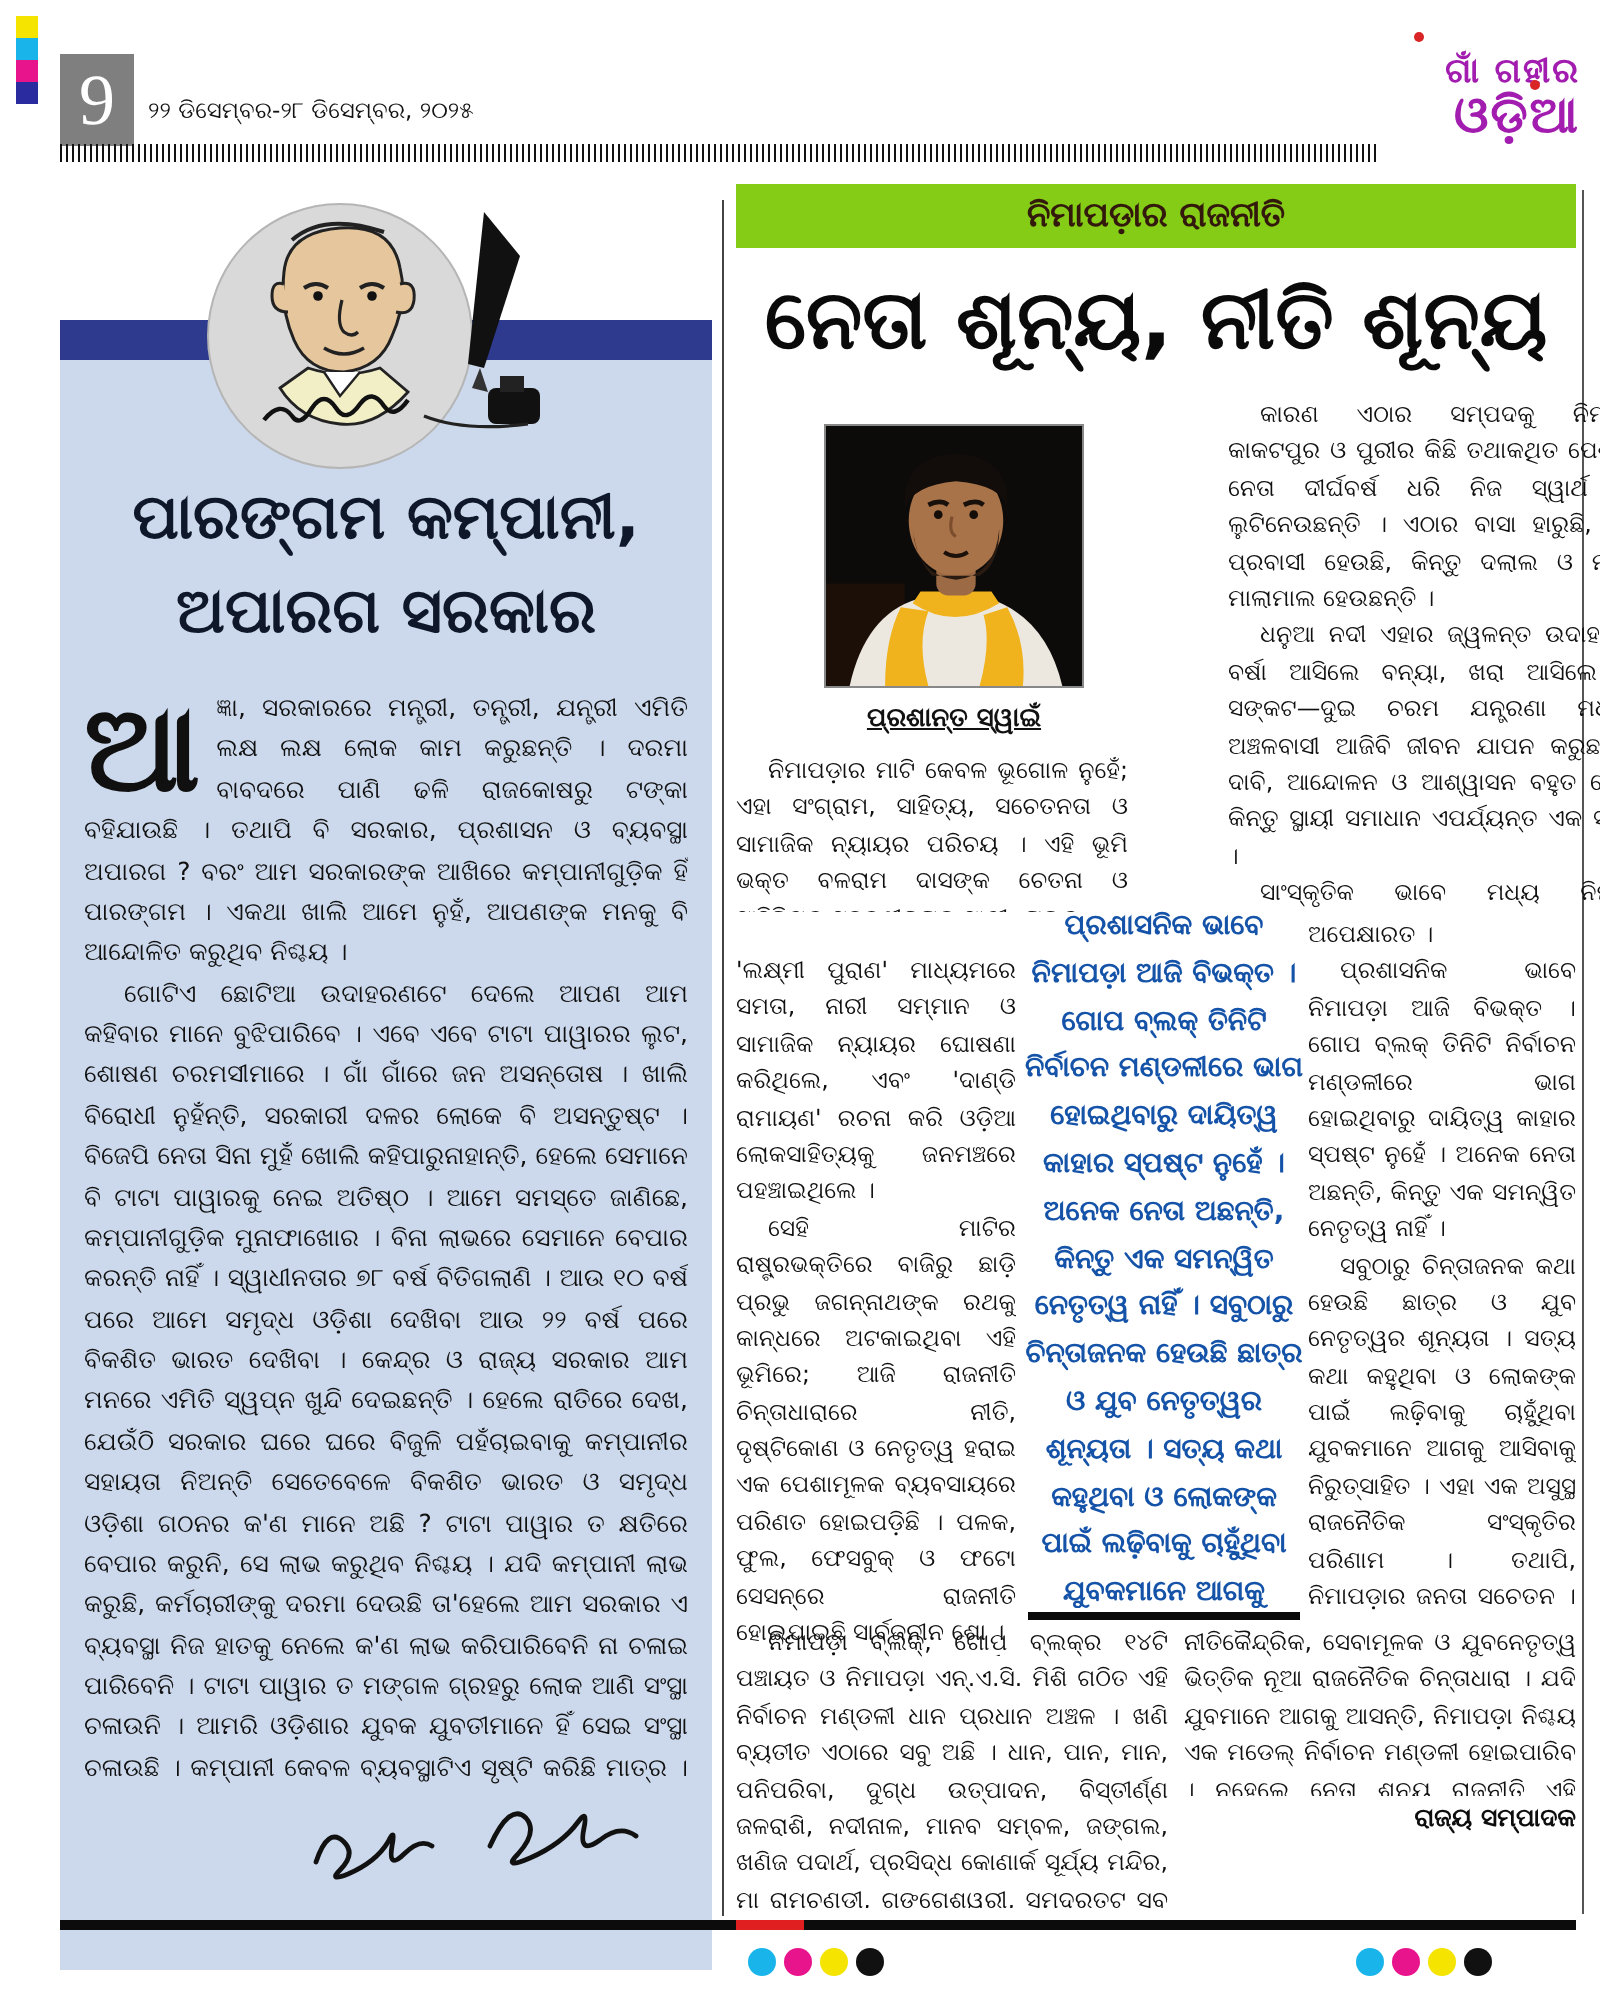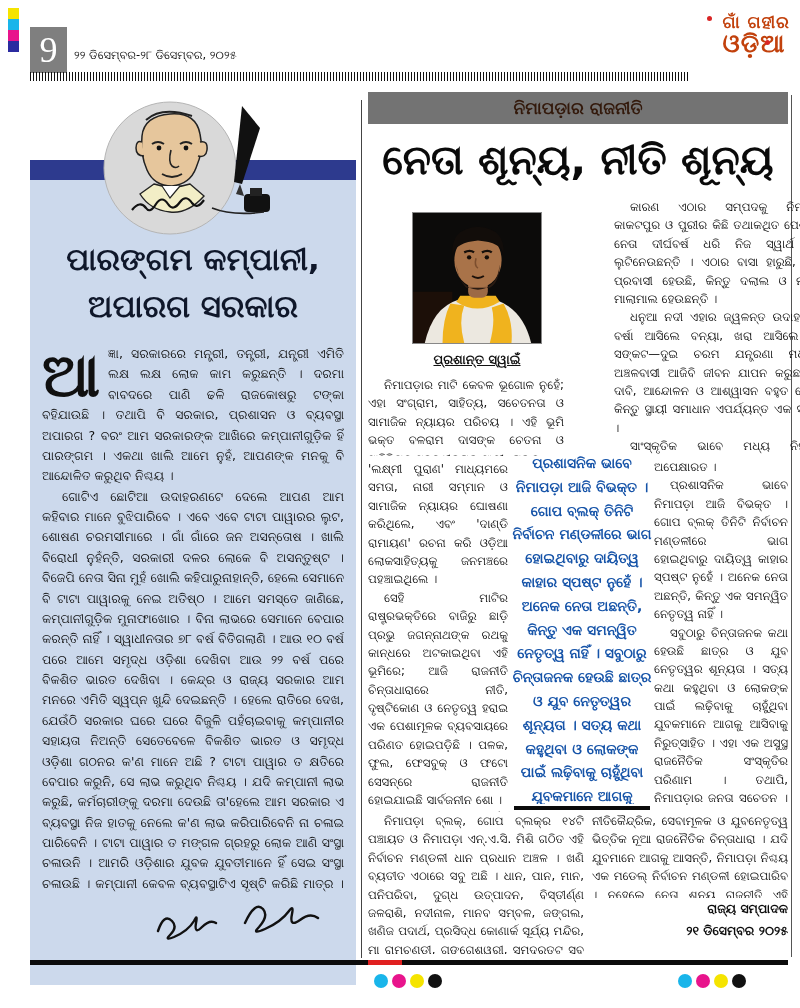--- a/index.html
+++ b/index.html
@@ -8,21 +8,21 @@
 
   
   .reg-strip { position:absolute; left:8px; top:8px; width:11px; }
   .reg-strip div { width:11px; height:11px; }
   .pageno { position:absolute; left:30px; top:27px; width:37px; height:46px; background:#7f7f7f;
             color:#fff; font-family:"Liberation Serif","DejaVu Serif",serif; font-size:36px;
             display:flex; align-items:center; justify-content:center; font-weight:400; }
   .dateline { position:absolute; left:74px; top:48px; font-size:11.5px; font-weight:normal; color:#111; }
   .ticks { position:absolute; left:30px; top:72px; width:660px; height:9px;
            background:repeating-linear-gradient(90deg,#111 0 1px,transparent 1px 3px); }
-  .masthead { position:absolute; right:10px; top:14px; color:#c2410c; line-height:1.02; }
+  .masthead { position:absolute; right:10px; top:28px; text-align:right; color:#a21caf; line-height:1.02; }
   .masthead .m1 { font-size:17px; font-weight:bold; letter-spacing:1px; }
   .masthead .m2 { font-size:25px; font-weight:bold; letter-spacing:1px; }
   .m-dot { position:absolute; width:5px; height:5px; border-radius:50%; background:#d92525; }
 
   
   .band { position:absolute; left:30px; top:160px; width:326px; height:20px; background:#2d3a8e; }
   .panel { position:absolute; left:30px; top:180px; width:326px; height:805px; background:#ccd9ec; }
   .illus { position:absolute; left:92px; top:98px; width:200px; height:140px; }
   .ltitle { position:absolute; left:32px; top:236px; width:322px; text-align:center;
             font-weight:bold; color:#0f172a; font-size:31px; line-height:1.5; }
@@ -30,21 +30,21 @@
            font-size:12.5px; line-height:1.63; text-align:justify; color:#101010; }
   .lbody p.ind { text-indent:20px; }
   .dropcap { float:left; font-size:60px; line-height:0.9; font-weight:bold; padding:4px 8px 0 0; }
   .lsign { position:absolute; left:150px; top:893px; }
 
   
   .vdiv { position:absolute; left:361px; top:100px; width:1px; height:858px; background:#444; }
   .vtrim { position:absolute; left:791px; top:95px; width:1px; height:862px; background:#555; }
 
   
-  .kicker { position:absolute; left:368px; top:92px; width:420px; height:32px; background:#737373;
+  .kicker { position:absolute; left:368px; top:92px; width:420px; height:32px; background:#84cc16;
             display:flex; align-items:center; justify-content:center;
             font-size:17px; font-weight:bold; color:#33190b; }
   .headline { position:absolute; left:368px; top:128px; width:420px; text-align:center;
               font-size:41px; font-weight:bold; color:#0a0a0a; line-height:1.6; }
   .photo { position:absolute; left:412px; top:212px; width:130px; height:132px; border:1px solid #888; }
   .pcaption { position:absolute; left:402px; top:352px; width:150px; text-align:center;
               font-size:13px; font-weight:bold; text-decoration:underline; color:#111; }
   .rcol { position:absolute; overflow:hidden; font-size:11.8px; line-height:1.56;
           text-align:justify; color:#101010; }
   .rcol p.ind { text-indent:16px; }
@@ -157,21 +157,21 @@
   <div class="rcol" style="left:572px; top:198px; width:216px; height:258px;margin-left:42px;">
     <p class="ind">କାରଣ ଏଠାର ସମ୍ପଦକୁ ନିମାପଡ଼ା, କାକଟପୁର ଓ ପୁରୀର କିଛି ତଥାକଥିତ ପେଶାଦାର ନେତା ଦୀର୍ଘବର୍ଷ ଧରି ନିଜ ସ୍ୱାର୍ଥ ପାଇଁ ଲୁଟିନେଉଛନ୍ତି । ଏଠାର ବାସା ହାରୁଛି, ଯୁବକ ପ୍ରବାସୀ ହେଉଛି, କିନ୍ତୁ ଦଲାଲ ଓ ମଧ୍ୟସ୍ଥ ମାଲାମାଲ ହେଉଛନ୍ତି ।</p>
     <p class="ind">ଧନୁଆ ନଦୀ ଏହାର ଜ୍ୱଳନ୍ତ ଉଦାହରଣ । ବର୍ଷା ଆସିଲେ ବନ୍ୟା, ଖରା ଆସିଲେ ପାଣି ସଙ୍କଟ—ଦୁଇ ଚରମ ଯନ୍ତ୍ରଣା ମଧ୍ୟରେ ଅଞ୍ଚଳବାସୀ ଆଜିବି ଜୀବନ ଯାପନ କରୁଛନ୍ତି । ଦାବି, ଆନ୍ଦୋଳନ ଓ ଆଶ୍ୱାସନ ବହୁତ ହେଲା—କିନ୍ତୁ ସ୍ଥାୟୀ ସମାଧାନ ଏପର୍ଯ୍ୟନ୍ତ ଏକ ସ୍ୱପ୍ନ ।</p>
     <p class="ind">ସାଂସ୍କୃତିକ ଭାବେ ମଧ୍ୟ ନିମାପଡ଼ା ଅବହେଳିତ । ଭକ୍ତ ବଳରାମ ଦାସଙ୍କ ଭଳି ଯୁଗପୁରୁଷ ଆଜିବି ପାଠ୍ୟପୁସ୍ତକ, ରାଜ୍ୟସ୍ତରୀୟ ପ୍ରଚାର ଓ ସାଂସ୍କୃତିକ ନୀତିରେ ଯଥୋଚିତ ସ୍ଥାନ ପାଇନାହାନ୍ତି । 'ଛେନା ଝିଲି' ଭଳି ପାରମ୍ପରିକ ମିଠା ଆଜିବି ଜାତୀୟ ସ୍ୱୀକୃତି ପାଇଁ</p>
   </div>
 
   <div class="rcol" style="left:368px; top:376px; width:196px; height:80px;">
     <p class="ind">ନିମାପଡ଼ାର ମାଟି କେବଳ ଭୂଗୋଳ ନୁହେଁ; ଏହା ସଂଗ୍ରାମ, ସାହିତ୍ୟ, ସଚେତନତା ଓ ସାମାଜିକ ନ୍ୟାୟର ପରିଚୟ । ଏହି ଭୂମି ଭକ୍ତ ବଳରାମ ଦାସଙ୍କ ଚେତନା ଓ ସାହିତ୍ୟିକ ସୃଜନଶୀଳତାର ସାକ୍ଷୀ; ତାଙ୍କ</p>
   </div>
 
-  <div class="rcol" style="left:368px; top:460px; width:140px; height:352px;">
+  <div class="rcol" style="left:368px; top:476px; width:140px; height:352px;">
     <p>'ଲକ୍ଷ୍ମୀ ପୁରାଣ' ମାଧ୍ୟମରେ ସମତା, ନାରୀ ସମ୍ମାନ ଓ ସାମାଜିକ ନ୍ୟାୟର ଘୋଷଣା କରିଥିଲେ, ଏବଂ 'ଦାଣ୍ଡି ରାମାୟଣ' ରଚନା କରି ଓଡ଼ିଆ ଲୋକସାହିତ୍ୟକୁ ଜନମଞ୍ଚରେ ପହଞ୍ଚାଇଥିଲେ ।</p>
     <p class="ind">ସେହି ମାଟିର ରାଷ୍ଟ୍ରଭକ୍ତିରେ ବାଜିରୁ ଛାଡ଼ି ପ୍ରଭୁ ଜଗନ୍ନାଥଙ୍କ ରଥକୁ କାନ୍ଧରେ ଅଟକାଇଥିବା ଏହି ଭୂମିରେ; ଆଜି ରାଜନୀତି ଚିନ୍ତାଧାରାରେ ନୀତି, ଦୃଷ୍ଟିକୋଣ ଓ ନେତୃତ୍ୱ ହରାଇ ଏକ ପେଶାମୂଳକ ବ୍ୟବସାୟରେ ପରିଣତ ହୋଇପଡ଼ିଛି । ପଳକ, ଫୁଲ, ଫେସବୁକ୍ ଓ ଫଟୋ ସେସନ୍‌ରେ ରାଜନୀତି ହୋଇଯାଇଛି ସାର୍ବଜନୀନ ଶୋ ।</p>
     <p class="ind">ବିଗତ ପ୍ରାୟ ୧୬ ବର୍ଷର ରାଜନୈତିକ ଟ୍ରାକ୍ ରେକର୍ଡ ଦେଖିଲେ ଏକ କଠୋର ପ୍ରଶ୍ନ ସାମ୍ନାକୁ ଆସେ; ଯୋଜନା ସଂଖ୍ୟା ଅପାର, କିନ୍ତୁ ସମାଧାନ ପାଇଁ ଇଚ୍ଛାଶକ୍ତି ଦୁର୍ବଳ ।</p>
   </div>
 
   <div class="pullq">ପ୍ରଶାସନିକ ଭାବେ ନିମାପଡ଼ା ଆଜି ବିଭକ୍ତ । ଗୋପ ବ୍ଲକ୍ ତିନିଟି ନିର୍ବାଚନ ମଣ୍ଡଳୀରେ ଭାଗ ହୋଇଥିବାରୁ ଦାୟିତ୍ୱ କାହାର ସ୍ପଷ୍ଟ ନୁହେଁ । ଅନେକ ନେତା ଅଛନ୍ତି, କିନ୍ତୁ ଏକ ସମନ୍ୱିତ ନେତୃତ୍ୱ ନାହିଁ । ସବୁଠାରୁ ଚିନ୍ତାଜନକ ହେଉଛି ଛାତ୍ର ଓ ଯୁବ ନେତୃତ୍ୱର ଶୂନ୍ୟତା । ସତ୍ୟ କଥା କହୁଥିବା ଓ ଲୋକଙ୍କ ପାଇଁ ଲଢ଼ିବାକୁ ଚାହୁଁଥିବା ଯୁବକମାନେ ଆଗକୁ ଆସିବାରୁ ନିରୁତ୍ସାହିତ । ଏହା ଏକ ଅସୁସ୍ଥ ରାଜନୈତିକ ସଂସ୍କୃତିର ପରିଣାମ ।</div>
   <div class="pqrule"></div>
 
   <div class="rcol" style="left:654px; top:458px; width:134px; height:350px;">
     <p>ଅପେକ୍ଷାରତ ।</p>
@@ -183,21 +183,20 @@
   <div class="rcol" style="left:368px; top:812px; width:216px; height:142px;">
     <p class="ind">ନିମାପଡ଼ା ବ୍ଲକ୍, ଗୋପ ବ୍ଲକ୍‌ର ୧୪ଟି ପଞ୍ଚାୟତ ଓ ନିମାପଡ଼ା ଏନ୍.ଏ.ସି. ମିଶି ଗଠିତ ଏହି ନିର୍ବାଚନ ମଣ୍ଡଳୀ ଧାନ ପ୍ରଧାନ ଅଞ୍ଚଳ । ଖଣି ବ୍ୟତୀତ ଏଠାରେ ସବୁ ଅଛି । ଧାନ, ପାନ, ମାନ, ପନିପରିବା, ଦୁଗ୍ଧ ଉତ୍ପାଦନ, ବିସ୍ତୀର୍ଣ୍ଣ ଜଳରାଶି, ନଦୀନାଳ, ମାନବ ସମ୍ବଳ, ଜଙ୍ଗଲ, ଖଣିଜ ପଦାର୍ଥ, ପ୍ରସିଦ୍ଧ କୋଣାର୍କ ସୂର୍ଯ୍ୟ ମନ୍ଦିର, ମା ରାମଚଣ୍ଡୀ, ଗଙ୍ଗେଶ୍ୱରୀ, ସମୁଦ୍ରତଟ ସବୁ ଥିବା ସତ୍ତ୍ୱେ ନିମାପଡ଼ା ବିକାଶଠୁ ଆଜି ବି ଦୂରରେ କାହିଁକି?</p>
   </div>
 
   <div class="rcol" style="left:592px; top:812px; width:196px; height:86px;">
     <p>ନୀତିକୈନ୍ଦ୍ରିକ, ସେବାମୂଳକ ଓ ଯୁବନେତୃତ୍ୱ ଭିତ୍ତିକ ନୂଆ ରାଜନୈତିକ ଚିନ୍ତାଧାରା । ଯଦି ଯୁବମାନେ ଆଗକୁ ଆସନ୍ତି, ନିମାପଡ଼ା ନିଶ୍ଚୟ ଏକ ମଡେଲ୍ ନିର୍ବାଚନ ମଣ୍ଡଳୀ ହୋଇପାରିବ । ନହେଲେ ନେତା ଶୂନ୍ୟ ରାଜନୀତି ଏହି ଅଞ୍ଚଳକୁ ଆଉ କିଛି ବର୍ଷ ପଛକୁ ଟାଣିନେବ ।</p>
   </div>
 
   <div class="byline">
     <div>ରାଜ୍ୟ ସମ୍ପାଦକ</div>
-    <div>୨୧ ଡିସେମ୍ବର ୨୦୨୫</div>
   </div>
 
   <div class="brule"></div>
   <div class="brule-red"></div>
 
   <div class="dot" style="left:374px; background:#19b5ea;"></div>
   <div class="dot" style="left:392px; background:#e8148c;"></div>
   <div class="dot" style="left:410px; background:#f5e400;"></div>
   <div class="dot" style="left:428px; background:#111;"></div>
 

